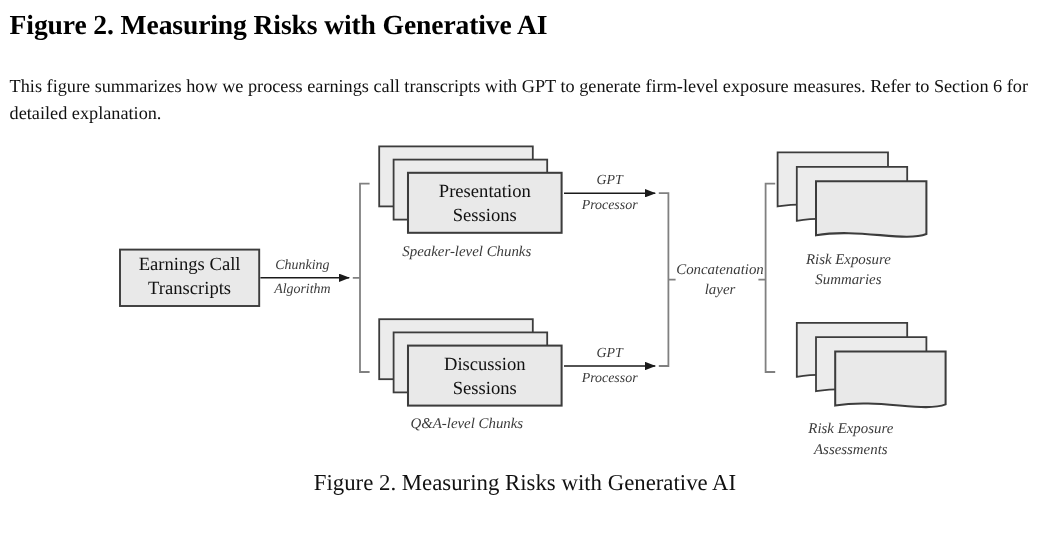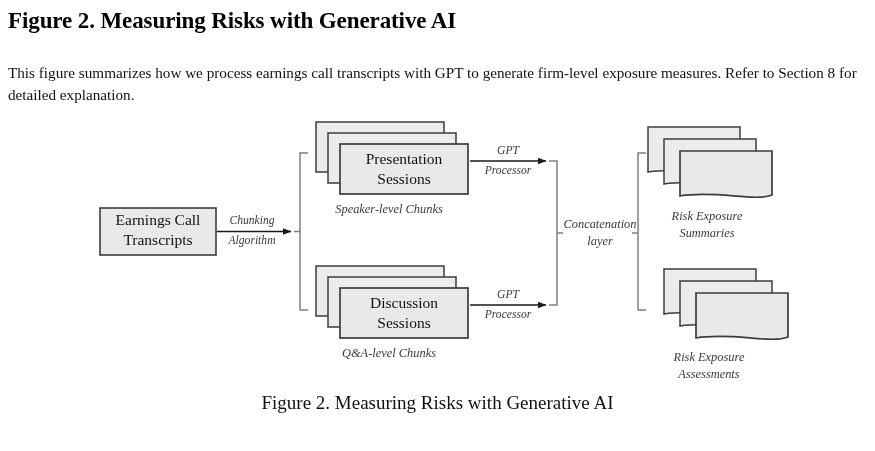--- a/index.html
+++ b/index.html
@@ -79,21 +79,21 @@
     text-align: center;
     font-size: 19px;
     color: #111111;
   }
 </style>
 </head>
 <body>
 
 <div class="fig-title">Figure 2. Measuring Risks with Generative AI</div>
 
-<div class="fig-intro">This figure summarizes how we process earnings call transcripts with GPT to generate firm-level exposure measures. Refer to Section 8 for detailed explanation.</div>
+<div class="fig-intro">This figure summarizes how we process earnings call transcripts with GPT to generate firm-level exposure measures. Refer to Section 6 for detailed explanation.</div>
 
 <div class="diagram">
   <svg width="875" height="278" viewBox="0 0 875 278" xmlns="http://www.w3.org/2000/svg">
 
     <defs>
       <marker id="arrowhead" markerWidth="9" markerHeight="7" refX="8.5" refY="3.5" orient="auto" markerUnits="userSpaceOnUse">
         <polygon points="0 0, 9 3.5, 0 7" fill="#1a1a1a"></polygon>
       </marker>
     </defs>
 

